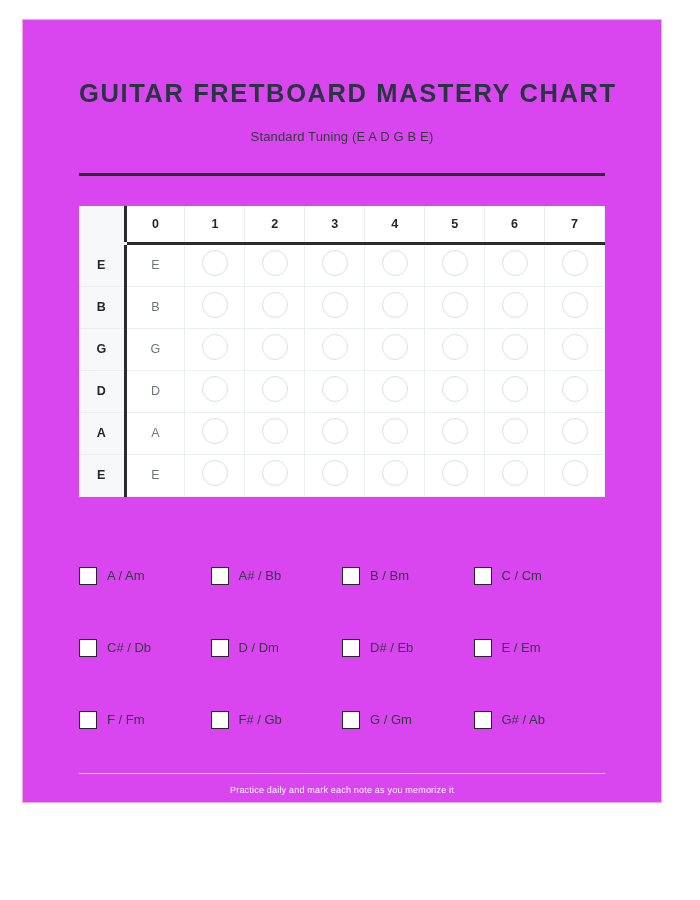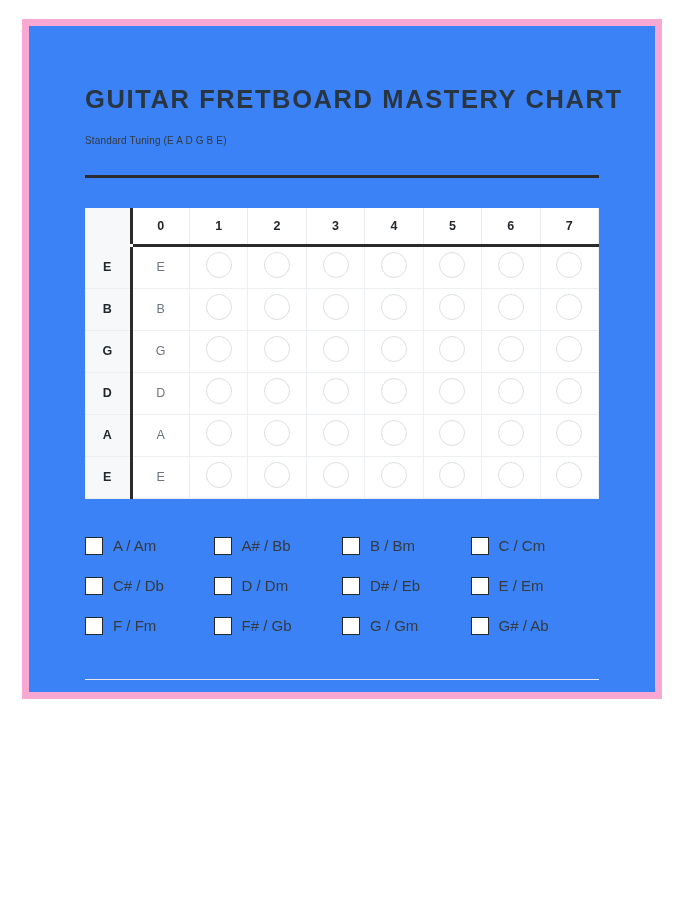--- a/index.html
+++ b/index.html
@@ -14,24 +14,24 @@
     font-family: "Liberation Sans", sans-serif;
     overflow: hidden;
     position: relative;
   }
 
   #page-sheet {
     position: absolute;
     left: 22px;
     top: 19px;
     width: 640px;
-    height: 680px;
-    border: 7px solid #f9a8d4;
+    height: 784px;
+    border: 1px solid #f9a8d4;
     box-sizing: border-box;
-    background: #3b82f6;
+    background: #d946ef;
     overflow: hidden;
   }
 
   .sheet-inner {
     padding: 0 56px;
     box-sizing: border-box;
     width: 100%;
     height: 100%;
   }
 
@@ -43,21 +43,22 @@
     font-size: 25.5px;
     font-weight: bold;
     letter-spacing: 1.6px;
     color: #2a3542;
     line-height: 1.2;
     white-space: nowrap;
   }
   .doc-subtitle {
     margin: 0;
     padding-top: 20px;
-    font-size: 10px;
+    text-align: center;
+    font-size: 13px;
     font-weight: normal;
     color: #343a40;
     letter-spacing: 0.15px;
   }
   .title-rule {
     margin: 29px 0 0 0;
     height: 3px;
     background: #2b2b2b;
     width: 100%;
   }
@@ -150,24 +151,25 @@
   }
   .checklist-grid {
     margin-top: 26px;
     display: grid;
     grid-template-columns: repeat(4, 1fr);
     row-gap: 22px;
     column-gap: 0px;
   }
   .check-item {
     display: flex;
-    align-items: flex-start;
+    align-items: center;
     gap: 10px;
-    font-size: 15px;
+    font-size: 13px;
     color: #343a40;
+    margin-top: 32px;
   }
   .check-box {
     width: 18px;
     height: 18px;
     border: 1.6px solid #23282d;
     background: #ffffff;
     box-sizing: border-box;
     flex: 0 0 auto;
   }
   .check-label { white-space: nowrap; }

